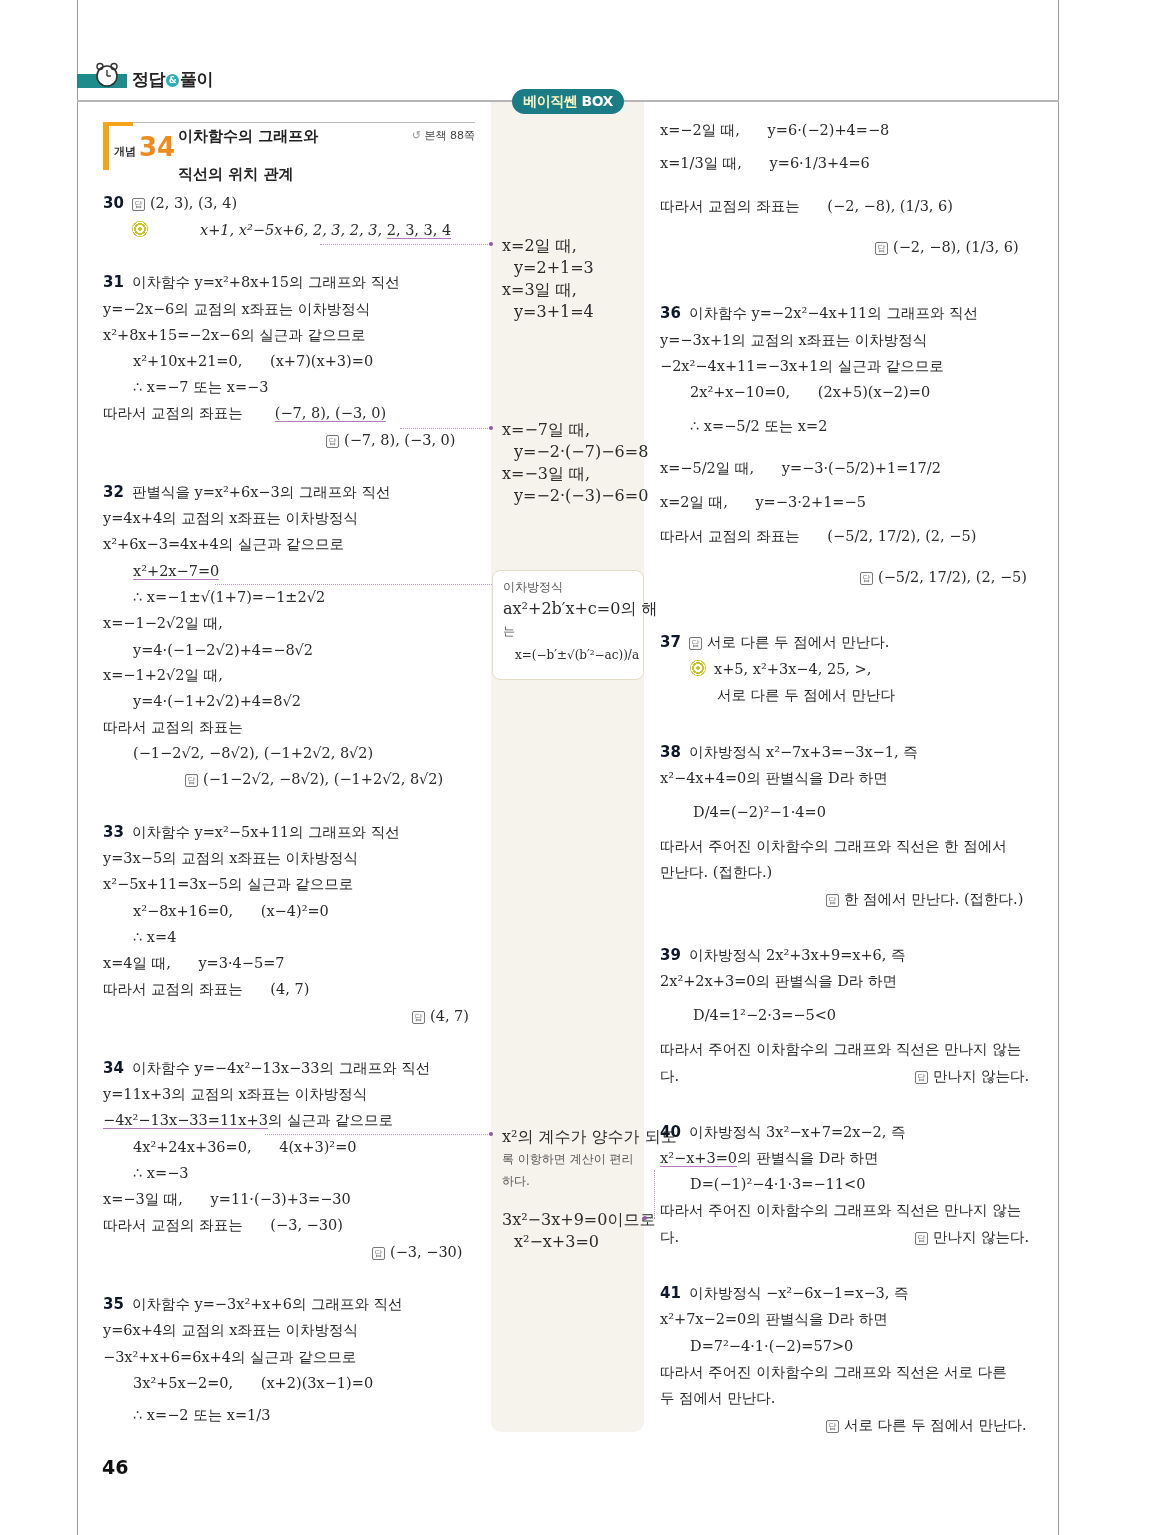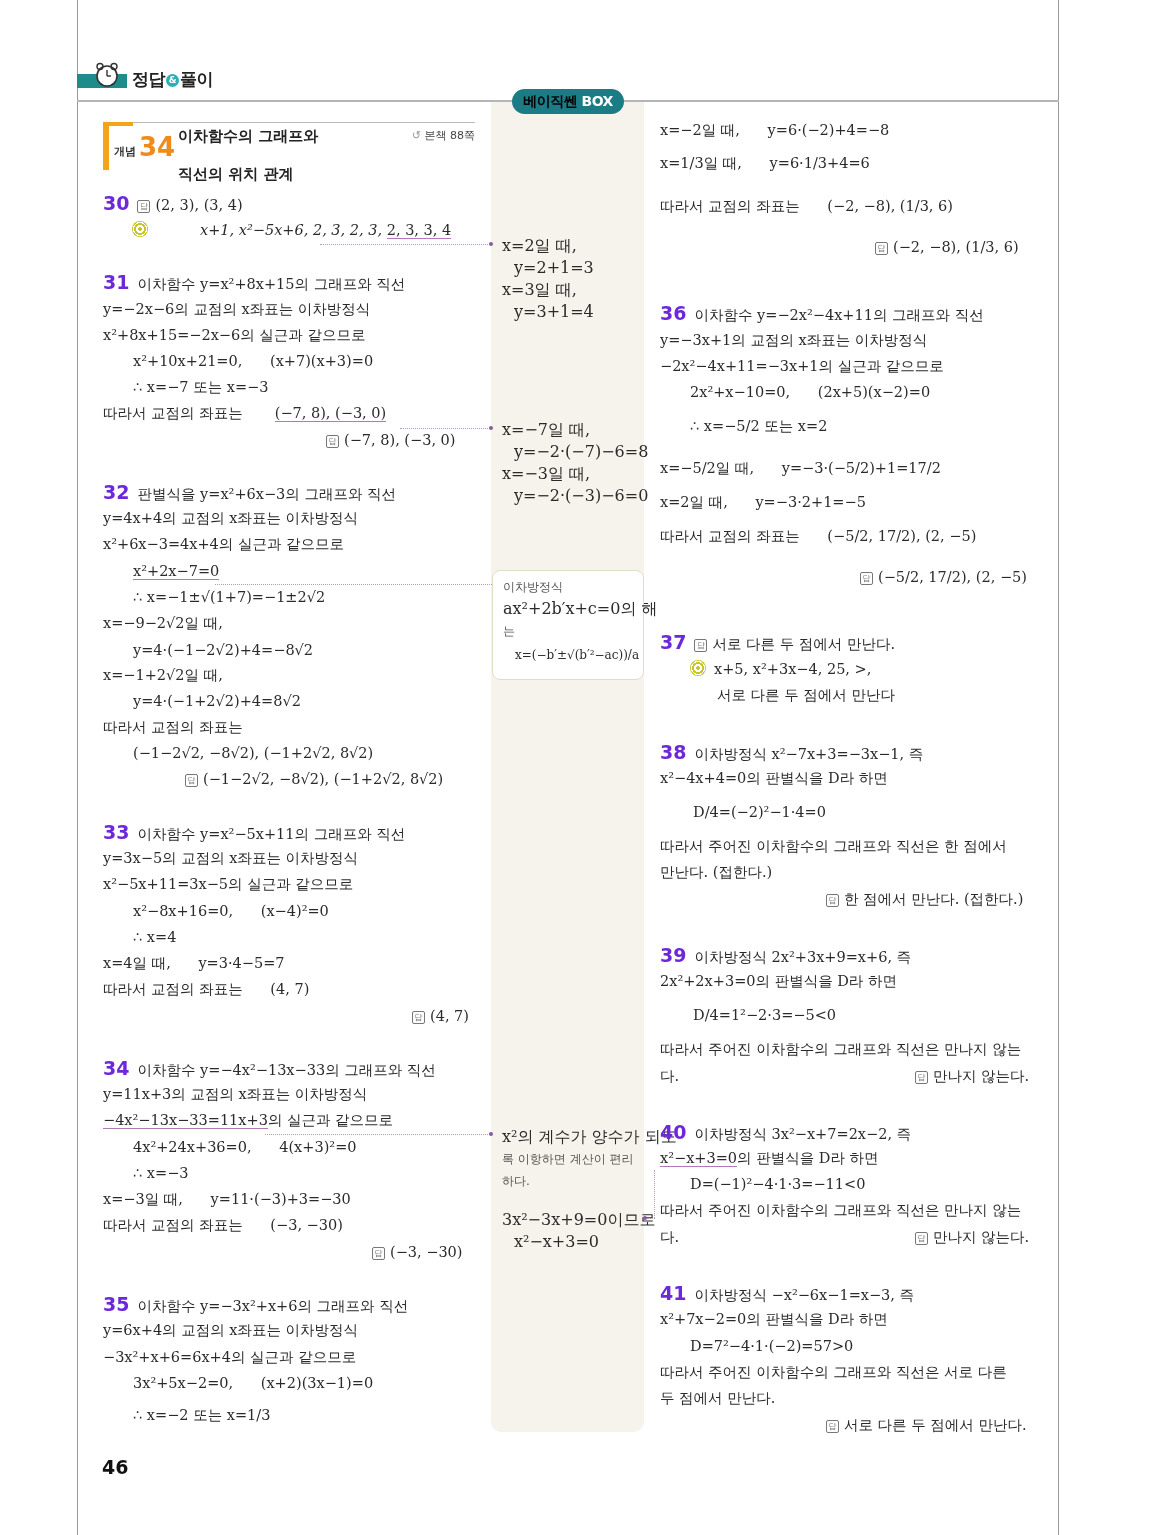--- a/index.html
+++ b/index.html
@@ -15,39 +15,39 @@
                font-size:17px; font-weight:bold; color:#222; letter-spacing:-0.5px; }
   .hdr-amp { display:inline-block; width:13px; height:13px; border-radius:50%; background:#2bb0b6;
              color:#fff; font-size:9px; line-height:13px; text-align:center; vertical-align:2px; margin:0 1px; }
 
   
   .midcol { position:absolute; left:491px; top:102px; width:153px; height:1330px;
             background:#f6f3ec; border-radius:0 0 10px 10px; }
   .box-badge { position:absolute; left:512px; top:89px; width:112px; height:25px; border-radius:13px;
                background:#1c7c86; font-family:"DejaVu Sans", sans-serif; font-weight:bold; font-size:14px;
                text-align:center; line-height:25px; letter-spacing:-0.5px; }
-  .box-badge .b1 { color:#000000; }
+  .box-badge .b1 { color:#fef9c3; }
   .box-badge .b2 { color:#ffffff; }
 
   
   .concept { position:absolute; left:103px; top:122px; width:372px; height:52px; }
   .concept .topline { position:absolute; left:0; top:0; right:0; height:1px; background:#bbb; }
   .concept .orange-l { position:absolute; left:0; top:0; width:6px; height:48px; background:#f5a418; }
   .concept .orange-t { position:absolute; left:0; top:0; width:30px; height:4px; background:#f5a418; }
   .concept .lbl { position:absolute; left:11px; top:22px; font-family:"DejaVu Sans", sans-serif; font-size:11px; color:#333; font-weight:bold; }
   .concept .num { position:absolute; left:36px; top:10px; font-family:"DejaVu Sans", sans-serif; font-size:26px; color:#f08a1c; font-weight:bold; }
   .concept .t1, .concept .t2 { position:absolute; left:75px; font-family:"DejaVu Sans", sans-serif; font-size:15px; font-weight:bold; color:#222; }
   .concept .t1 { top:5px; } .concept .t2 { top:29px;margin-top:14px; }
   .concept .ref { position:absolute; right:0; top:6px; font-family:"DejaVu Sans", sans-serif; font-size:11px; color:#444; }
   .concept .ref .g { color:#999; }
 
   
   .ln { position:absolute; font-size:14.5px; white-space:nowrap; line-height:20px; }
   .ln i { font-style:italic;margin-left:44px; }
-  .pn { font-family:"DejaVu Sans", sans-serif; font-weight:bold; color:#6d28d9; font-size:19px; margin-right:8px; }
+  .pn { font-family:"DejaVu Sans", sans-serif; font-weight:bold; color:#0f172a; font-size:15px; margin-right:8px; }
   .ans-icon { display:inline-block; width:11px; height:11px; border:1px solid #777; border-radius:2px;
               font-size:8px; line-height:11px; text-align:center; color:#777; vertical-align:1px; margin-right:5px;
               font-family:"DejaVu Sans", sans-serif; }
   .target-icon { display:inline-block; width:16px; height:16px; border-radius:50%;
                  background:radial-gradient(circle,#c9c428 0 2px,#fff 2px 4px,#c9c428 4px 6px,#fff 6px 7px,#c9c428 7px);
                  vertical-align:-2px; margin-right:8px; }
   .ul { border-bottom:1.5px solid #b07ab8;text-align:right; }
   .side { font-size:16px; }
   .side-sans { font-family:"DejaVu Sans", sans-serif; font-size:12px; color:#555; }
   .dot { position:absolute; width:4px; height:4px; border-radius:50%; background:#8a5aa0; }
@@ -104,21 +104,21 @@
 <div class="dash" style="left:400px;top:428px;width:90px"></div>
 <div class="dot" style="left:489px;top:426px"></div>
 <div class="ln" style="left:326px;top:430px"><span class="ans-icon">답</span><span>(−7, 8), (−3, 0)</span></div>
 
 <div class="ln" style="left:103px;top:482px"><span class="pn">32</span><span>판별식을 y=x²+6x−3의 그래프와 직선</span></div>
 <div class="ln" style="left:103px;top:508px">y=4x+4의 교점의 x좌표는 이차방정식</div>
 <div class="ln" style="left:103px;top:534px">x²+6x−3=4x+4의 실근과 같으므로</div>
 <div class="ln" style="left:133px;top:561px"><span class="ul">x²+2x−7=0</span></div>
 <div class="dash" style="left:215px;top:584px;width:277px"></div>
 <div class="ln" style="left:133px;top:587px">∴ x=−1±√(1+7)=−1±2√2</div>
-<div class="ln" style="left:103px;top:613px">x=−9−2√2일 때,</div>
+<div class="ln" style="left:103px;top:613px">x=−1−2√2일 때,</div>
 <div class="ln" style="left:133px;top:640px">y=4·(−1−2√2)+4=−8√2</div>
 <div class="ln" style="left:103px;top:665px">x=−1+2√2일 때,</div>
 <div class="ln" style="left:133px;top:691px">y=4·(−1+2√2)+4=8√2</div>
 <div class="ln" style="left:103px;top:717px">따라서 교점의 좌표는</div>
 <div class="ln" style="left:133px;top:743px">(−1−2√2, −8√2), (−1+2√2, 8√2)</div>
 <div class="ln" style="left:185px;top:769px"><span class="ans-icon">답</span><span>(−1−2√2, −8√2), (−1+2√2, 8√2)</span></div>
 
 <div class="ln" style="left:103px;top:822px"><span class="pn">33</span><span>이차함수 y=x²−5x+11의 그래프와 직선</span></div>
 <div class="ln" style="left:103px;top:848px">y=3x−5의 교점의 x좌표는 이차방정식</div>
 <div class="ln" style="left:103px;top:874px">x²−5x+11=3x−5의 실근과 같으므로</div>

